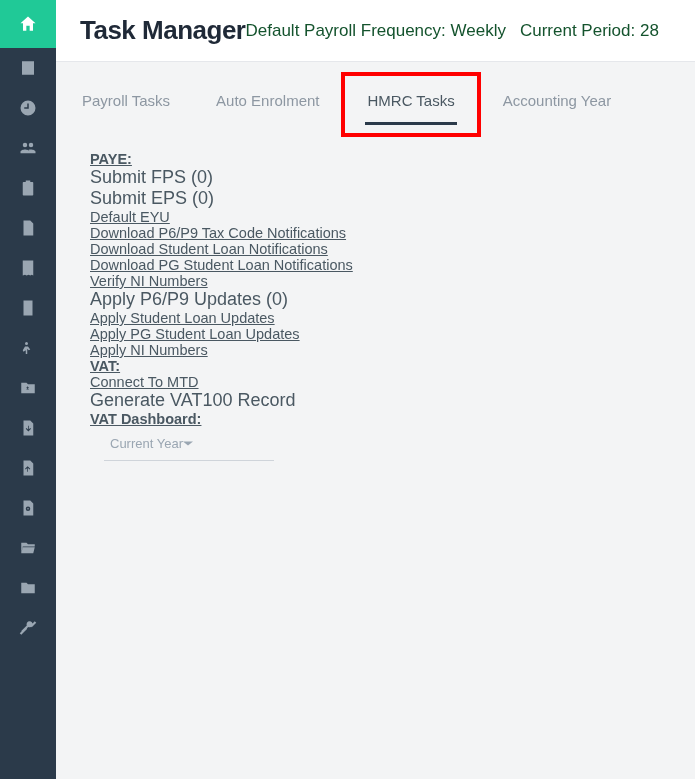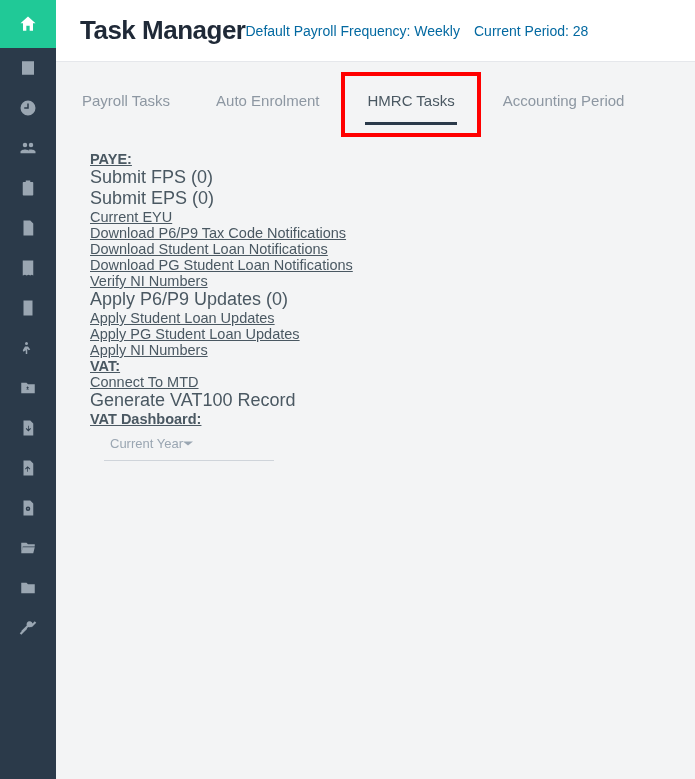--- a/index.html
+++ b/index.html
@@ -48,21 +48,21 @@
     display: flex;
     align-items: center;
     padding: 0 24px;
   }
   .topbar h1 {
     font-size: 26px;
     font-weight: 800;
     color: #1f2937;
     letter-spacing: -0.5px;
   }
-  .topbar .meta { font-size: 14px; color: #0369a1; text-align: right; }
+  .topbar .meta { font-size: 17px; color: #14532d; text-align: right; }
   .topbar .meta.right { margin-left: 14px; }
 
   .content {
     flex: 1;
     padding: 24px 24px 17px 24px;
     overflow: hidden;
   }
 
   
   .tabs {
@@ -234,28 +234,28 @@
   </header>
 
   <div class="content">
 
     <nav class="tabs">
       <div class="tab">Payroll Tasks</div>
       <div class="tab">Auto Enrolment</div>
       <div class="tab-highlight">
         <div class="tab active">HMRC Tasks</div>
       </div>
-      <div class="tab">Accounting Period</div>
+      <div class="tab">Accounting Year</div>
     </nav>
 
     <div class="tasks">
       <span class="task-link task-heading">PAYE:</span>
       <span class="task-plain">Submit FPS (0)</span>
       <span class="task-plain">Submit EPS (0)</span>
-      <span class="task-link">Current EYU</span>
+      <span class="task-link">Default EYU</span>
       <span class="task-link">Download P6/P9 Tax Code Notifications</span>
       <span class="task-link">Download Student Loan Notifications</span>
       <span class="task-link">Download PG Student Loan Notifications</span>
       <span class="task-link">Verify NI Numbers</span>
       <span class="task-plain">Apply P6/P9 Updates (0)</span>
       <span class="task-link">Apply Student Loan Updates</span>
       <span class="task-link">Apply PG Student Loan Updates</span>
       <span class="task-link">Apply NI Numbers</span>
       <span class="task-link task-heading">VAT:</span>
       <span class="task-link">Connect To MTD</span>

